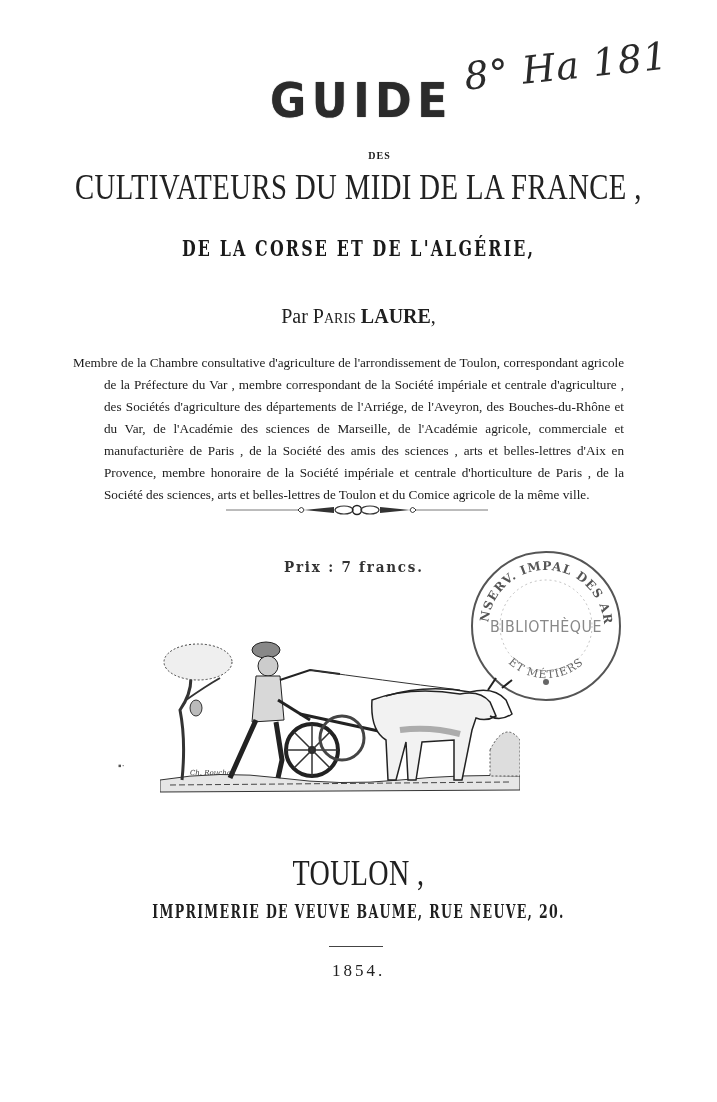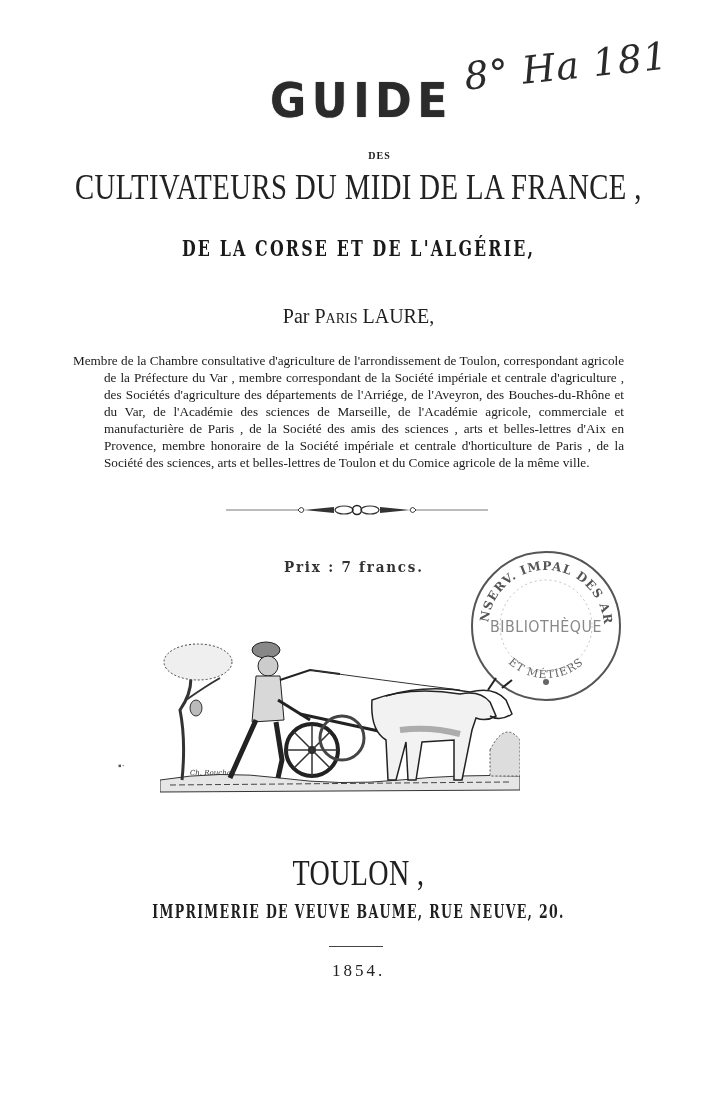--- a/index.html
+++ b/index.html
@@ -61,26 +61,26 @@
       transform: scaleX(0.72);
       transform-origin: center top;
       color: #1a1a1a;
     }
     .author {
       top: 305px;
       font-size: 20px;
       color: #1f1f1f;
     }
     .author .sc { font-variant: small-caps; }
-    .author .b { font-weight: normal; }
+    .author .b { font-weight: bold; }
 
     .bio {
       left: 104px; top: 352px; width: 520px;
       font-size: 13.2px;
-      line-height: 17px;
+      line-height: 22px;
       text-align: justify;
       text-indent: -31px;
       color: #1a1a1a;
     }
 
     .ornament { left: 226px; top: 503px; width: 262px; height: 14px; }
 
     .price {
       left: 284px; top: 558px;
       font-family: "DejaVu Serif", serif;

